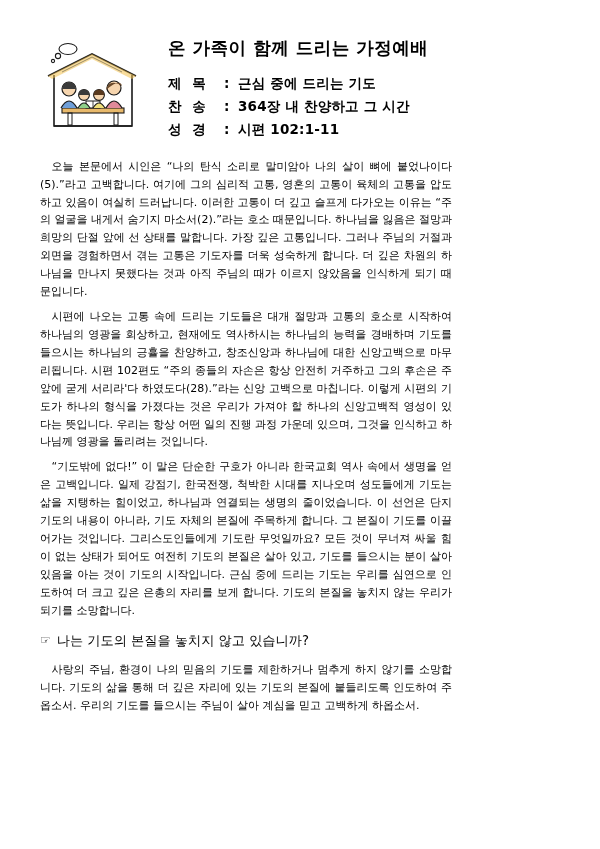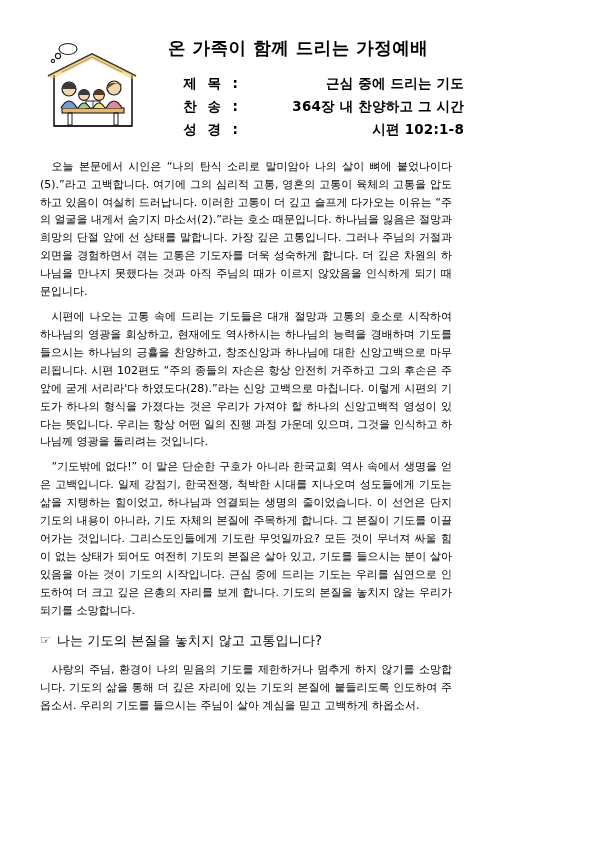--- a/index.html
+++ b/index.html
@@ -55,34 +55,32 @@
   .meta-list {
     margin-top: 13px;
     font-size: 13.5px;
     line-height: 1.72;
     font-weight: bold;
     letter-spacing: 0.2px;
   }
   .meta-row {
     display: flex;
     white-space: nowrap;
-    text-align: right;
   }
   .meta-label {
     width: 56px;
     flex: 0 0 56px;
     letter-spacing: 3px;
   }
   .meta-colon {
     width: 14px;
     flex: 0 0 14px;
   }
   .meta-value {
     flex: 1 1 auto;
-    margin-left: 8px;
   }
 
   
   .body-text {
     padding: 16px 40px 0 40px;
     box-sizing: border-box;
   }
   .para {
     font-size: 11px;
     line-height: 1.63;
@@ -169,32 +167,32 @@
           <span class="meta-value">근심 중에 드리는 기도</span>
         </div>
         <div class="meta-row">
           <span class="meta-label">찬  송</span>
           <span class="meta-colon">:</span>
           <span class="meta-value">364장 내 찬양하고 그 시간</span>
         </div>
         <div class="meta-row">
           <span class="meta-label">성  경</span>
           <span class="meta-colon">:</span>
-          <span class="meta-value">시편 102:1-8</span>
+          <span class="meta-value">시편 102:1-11</span>
         </div>
       </div>
     </div>
   </div>
 
   <div class="body-text">
     <p class="para">오늘 본문에서 시인은 “나의 탄식 소리로 말미암아 나의 살이 뼈에 붙었나이다(5).”라고 고백합니다. 여기에 그의 심리적 고통, 영혼의 고통이 육체의 고통을 압도하고 있음이 여실히 드러납니다. 이러한 고통이 더 깊고 슬프게 다가오는 이유는 “주의 얼굴을 내게서 숨기지 마소서(2).”라는 호소 때문입니다. 하나님을 잃음은 절망과 희망의 단절 앞에 선 상태를 말합니다. 가장 깊은 고통입니다. 그러나 주님의 거절과 외면을 경험하면서 겪는 고통은 기도자를 더욱 성숙하게 합니다. 더 깊은 차원의 하나님을 만나지 못했다는 것과 아직 주님의 때가 이르지 않았음을 인식하게 되기 때문입니다.</p>
     <p class="para">시편에 나오는 고통 속에 드리는 기도들은 대개 절망과 고통의 호소로 시작하여 하나님의 영광을 회상하고, 현재에도 역사하시는 하나님의 능력을 경배하며 기도를 들으시는 하나님의 긍휼을 찬양하고, 창조신앙과 하나님에 대한 신앙고백으로 마무리됩니다. 시편 102편도 “주의 종들의 자손은 항상 안전히 거주하고 그의 후손은 주 앞에 굳게 서리라'다 하였도다(28).”라는 신앙 고백으로 마칩니다. 이렇게 시편의 기도가 하나의 형식을 가졌다는 것은 우리가 가져야 할 하나의 신앙고백적 영성이 있다는 뜻입니다. 우리는 항상 어떤 일의 진행 과정 가운데 있으며, 그것을 인식하고 하나님께 영광을 돌리려는 것입니다.</p>
     <p class="para">“기도밖에 없다!” 이 말은 단순한 구호가 아니라 한국교회 역사 속에서 생명을 얻은 고백입니다. 일제 강점기, 한국전쟁, 척박한 시대를 지나오며 성도들에게 기도는 삶을 지탱하는 힘이었고, 하나님과 연결되는 생명의 줄이었습니다. 이 선언은 단지 기도의 내용이 아니라, 기도 자체의 본질에 주목하게 합니다. 그 본질이 기도를 이끌어가는 것입니다. 그리스도인들에게 기도란 무엇일까요? 모든 것이 무너져 싸울 힘이 없는 상태가 되어도 여전히 기도의 본질은 살아 있고, 기도를 들으시는 분이 살아 있음을 아는 것이 기도의 시작입니다. 근심 중에 드리는 기도는 우리를 심연으로 인도하여 더 크고 깊은 은총의 자리를 보게 합니다. 기도의 본질을 놓치지 않는 우리가 되기를 소망합니다.</p>
 
     <div class="question">
       <span class="q-mark">☞</span>
-      <span class="q-text">나는 기도의 본질을 놓치지 않고 고통입니다?</span>
+      <span class="q-text">나는 기도의 본질을 놓치지 않고 있습니까?</span>
     </div>
 
     <p class="para closing">사랑의 주님, 환경이 나의 믿음의 기도를 제한하거나 멈추게 하지 않기를 소망합니다. 기도의 삶을 통해 더 깊은 자리에 있는 기도의 본질에 붙들리도록 인도하여 주옵소서. 우리의 기도를 들으시는 주님이 살아 계심을 믿고 고백하게 하옵소서.</p>
   </div>
 
 </div>
 
 </body></html>

